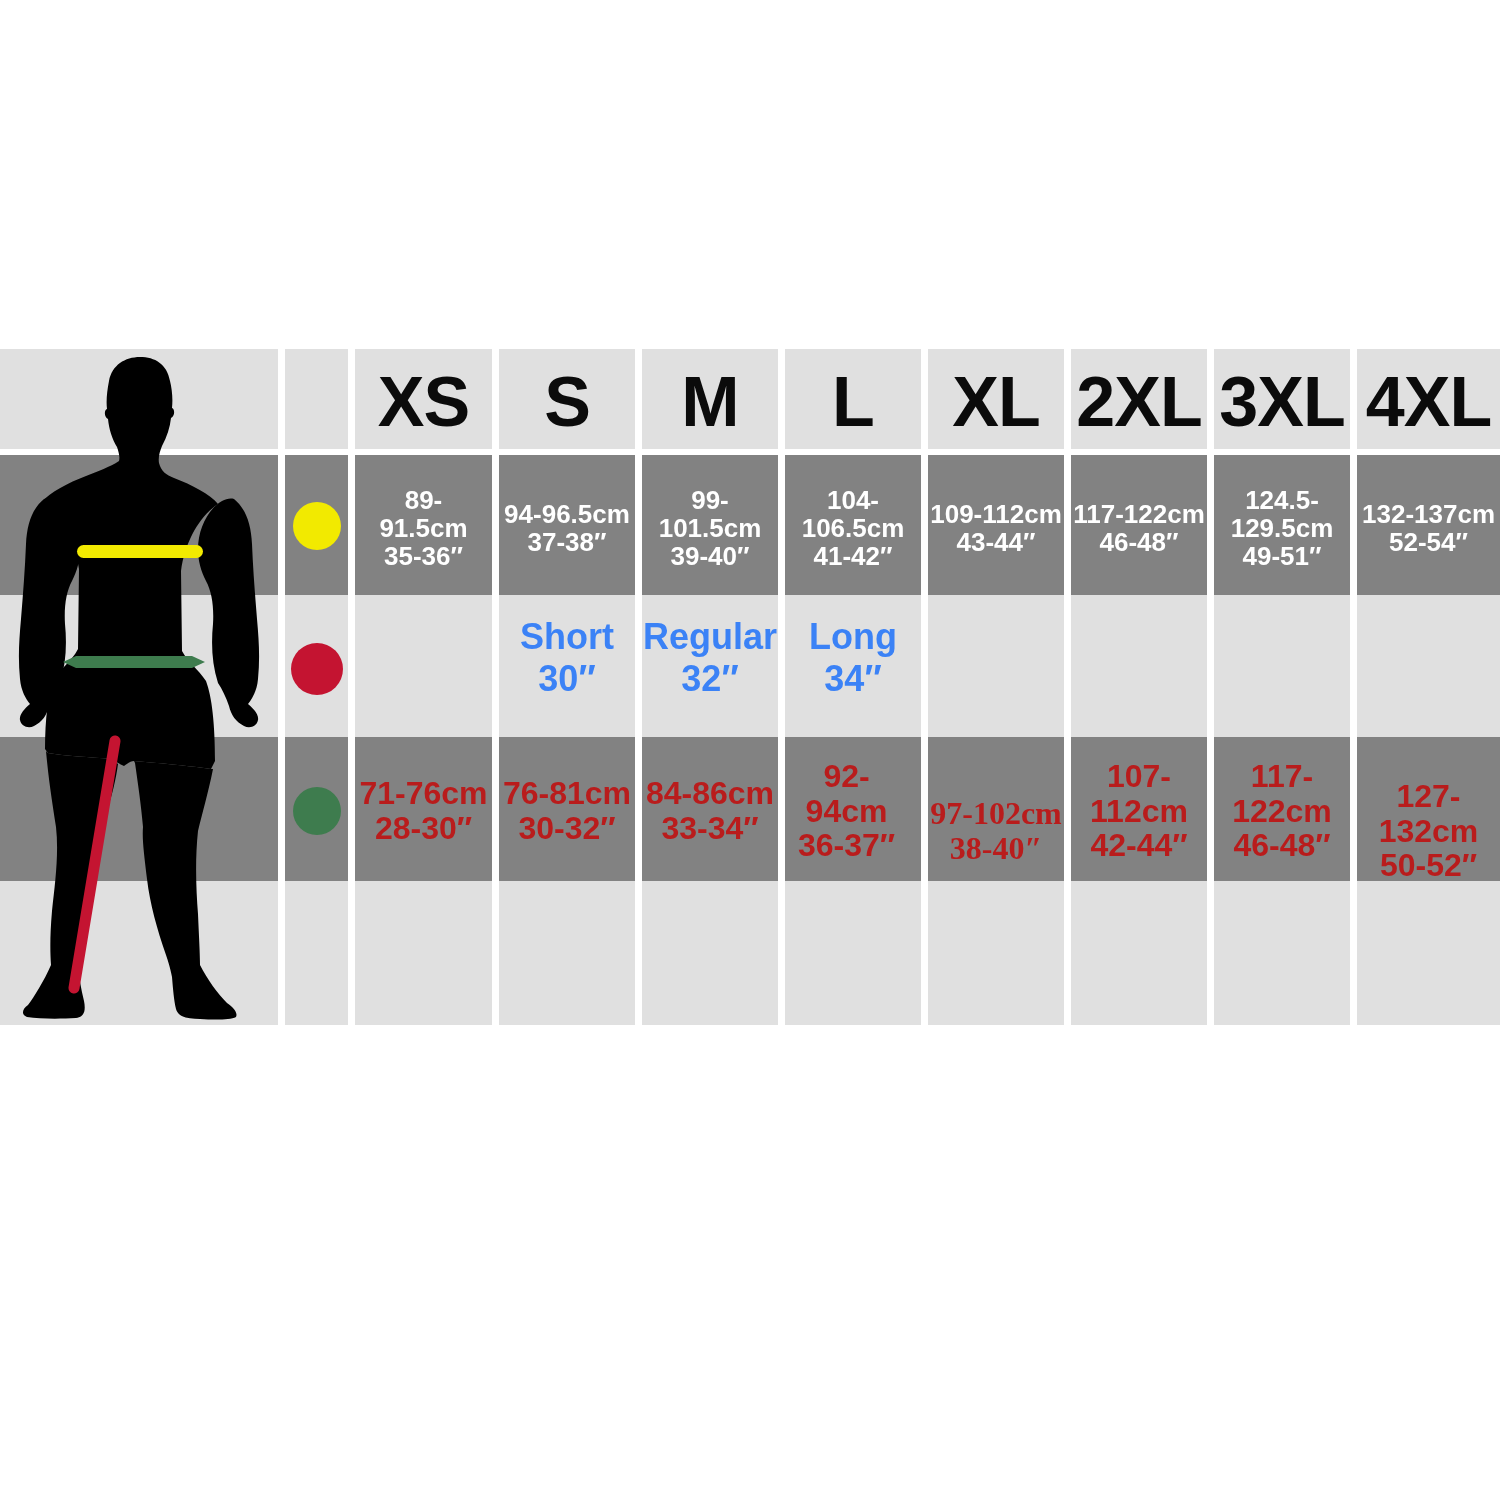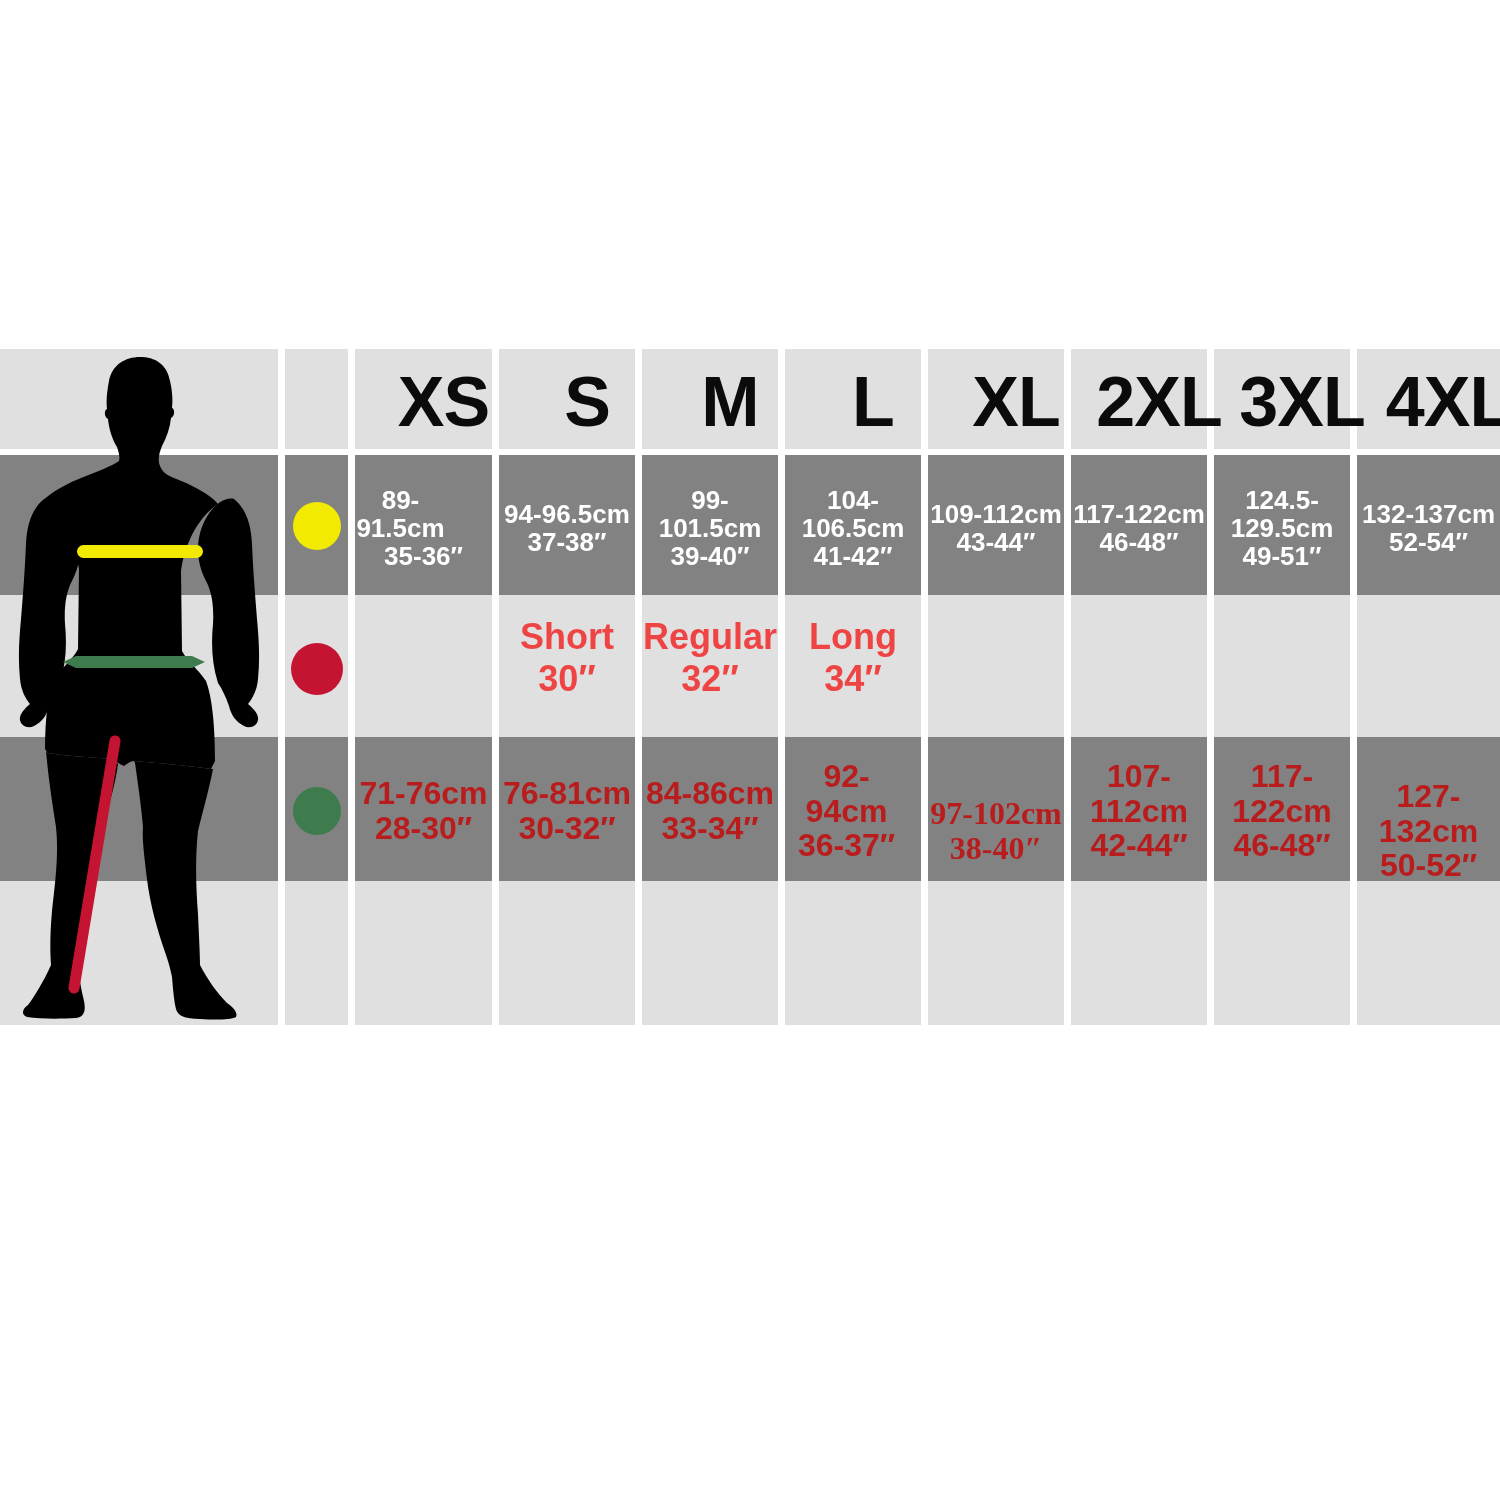--- a/index.html
+++ b/index.html
@@ -20,28 +20,28 @@
   .chart{position:absolute;left:0;top:349px;width:1500px;height:676px;}
   .band{position:absolute;left:0;width:1500px;}
   .band.light{background:var(--band-light);}
   .band.dark{background:var(--band-dark);}
   .band.white{background:var(--bg);}
   .vline{position:absolute;top:0;height:676px;width:7px;background:var(--bg);}
   .figure-svg{position:absolute;left:0;top:0;}
   .dot{position:absolute;border-radius:50%;}
   .hdr{
     position:absolute;top:0;height:100px;display:flex;align-items:center;justify-content:center;
-    font-weight:700;font-size:70px;color:var(--header-text);letter-spacing:-1px;transform:translateY(3px);padding-left:20px;
+    font-weight:700;font-size:70px;color:var(--header-text);letter-spacing:-1px;transform:translateY(3px);
   }
   .cell{
     position:absolute;display:flex;flex-direction:column;align-items:center;justify-content:center;
     text-align:center;font-weight:700;
   }
   .cell.r0{color:#ffffff;font-size:26px;line-height:1.08;transform:translateY(3px);}
-  .cell.r1{color:#ef4444;font-size:36px;line-height:1.16;transform:translateY(-8px);}
+  .cell.r1{color:#3b82f6;font-size:36px;line-height:1.16;transform:translateY(-8px);}
   .cell.r2{color:#b91c1c;font-size:32px;line-height:1.08;transform:translateY(2px);}
 </style>
 </head>
 <body>
 
 <div class="canvas">
   <div class="chart">
 
     <div>
         <div class="band light" style="top: 0px; height: 100px;"></div>
@@ -175,21 +175,21 @@
         <div class="hdr" style="left: 355px; width: 137px;">XS</div>
         <div class="hdr" style="left: 499px; width: 136px;">S</div>
         <div class="hdr" style="left: 642px; width: 136px;">M</div>
         <div class="hdr" style="left: 785px; width: 136px;">L</div>
         <div class="hdr" style="left: 928px; width: 136px;">XL</div>
         <div class="hdr" style="left: 1071px; width: 136px;">2XL</div>
         <div class="hdr" style="left: 1214px; width: 136px;">3XL</div>
         <div class="hdr" style="left: 1357px; width: 143px;">4XL</div>
       </div>
     <div>
-        <div class="cell r0" style="left: 338px; width: 125px; top: 106px; height: 140px; align-items: flex-end;">
+        <div class="cell r0" style="left: 361px; width: 125px; top: 106px; height: 140px;">
           <div>89-91.5cm</div>
           <div>35-36″</div>
         </div>
         <div class="cell r0" style="left: 499px; width: 136px; top: 106px; height: 140px;">
           <div>94-96.5cm</div>
           <div>37-38″</div>
         </div>
         <div class="cell r0" style="left: 642px; width: 136px; top: 106px; height: 140px;">
           <div>99-101.5cm</div>
           <div>39-40″</div>

